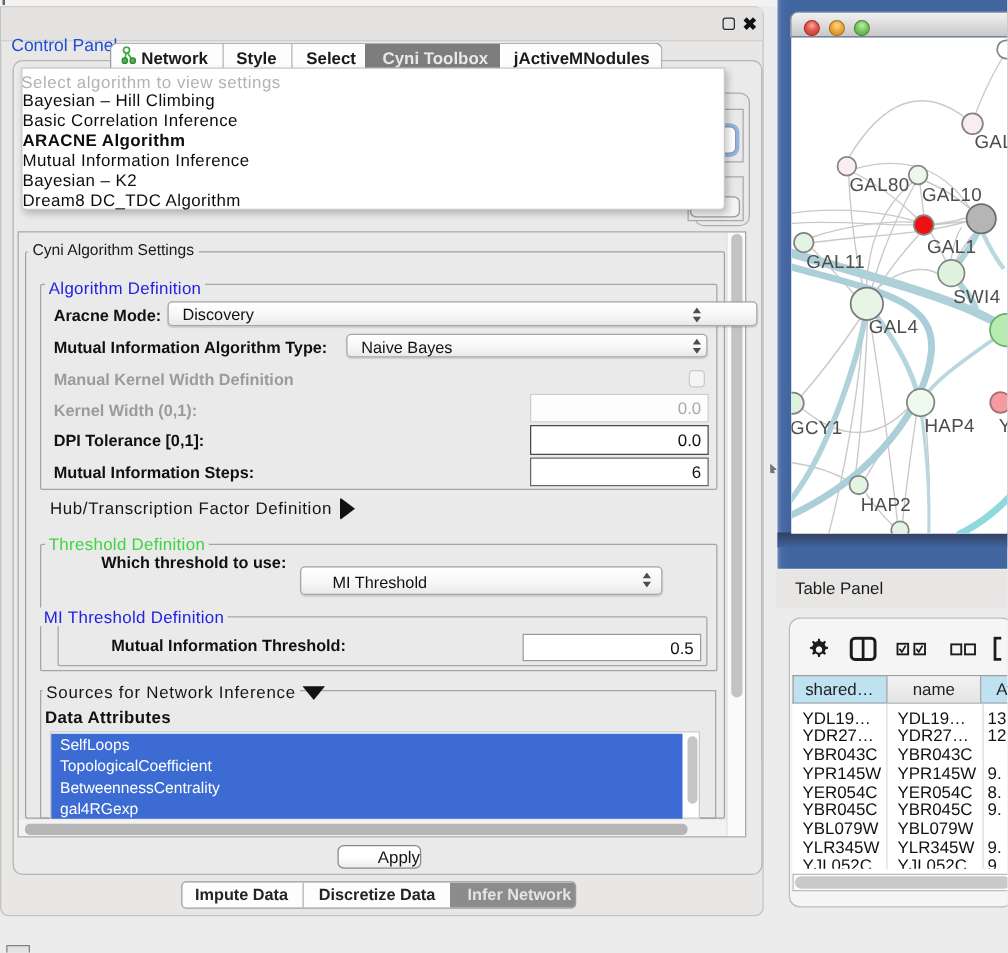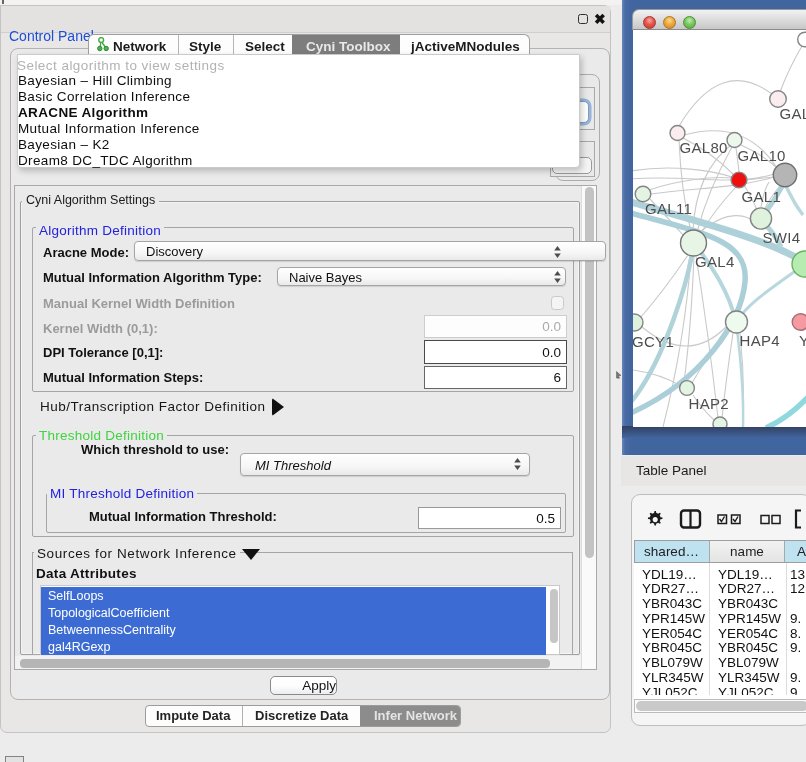--- a/index.html
+++ b/index.html
@@ -78,25 +78,25 @@
 <div class="abs" style="left:43px;top:370px;font-size:13px;font-weight:bold;color:#111;">Mutual Information Steps:</div>
 <div class="abs" style="left:424px;top:366px;width:143px;height:23px;background:#fff;border:1px solid #666;font-size:13.5px;color:#111;text-align:right;padding:3px 5px 0 0;">6</div>
 
 <div class="abs" style="left:40px;top:399px;font-size:13.5px;letter-spacing:0.5px;color:#161616;">Hub/Transcription Factor Definition</div>
 <div class="abs" style="left:272px;top:398px;width:0;height:0;border-left:12px solid #111;border-top:9px solid transparent;border-bottom:9px solid transparent;border-radius:2px;"></div>
 
 <div class="abs" style="left:32px;top:435px;width:542px;height:102px;border:1px solid #a5a5a5;border-radius:2px;"></div>
 <div class="abs" style="left:36px;top:428px;background:#eaeaea;padding:0 3px;font-size:13.5px;letter-spacing:0.25px;color:#3ed43e;">Threshold Definition</div>
 <div class="abs" style="left:81px;top:442px;font-size:13px;font-weight:bold;color:#111;">Which threshold to use:</div>
 <div class="abs combo" style="left:240px;top:452.5px;width:290px;height:23px;">
-  <span style="position:absolute;left:14px;top:4px;font-size:13px;color:#111;font-style:italic;">MI Threshold</span>
+  <span style="position:absolute;left:25px;top:4px;font-size:13px;color:#111;">MI Threshold</span>
 </div>
 
 <div class="abs" style="left:46px;top:493px;width:520px;height:40px;border:1px solid #a5a5a5;border-radius:2px;"></div>
-<div class="abs" style="left:47px;top:486px;background:#eaeaea;padding:0 3px;font-size:13.5px;letter-spacing:0.25px;color:#2222e0;">MI Threshold Definition</div>
+<div class="abs" style="left:32px;top:486px;background:#eaeaea;padding:0 3px;font-size:13.5px;letter-spacing:0.25px;color:#2222e0;">MI Threshold Definition</div>
 <div class="abs" style="left:57px;top:509px;font-size:13px;font-weight:bold;color:#111;margin-left:32px;">Mutual Information Threshold:</div>
 <div class="abs" style="left:418px;top:506.5px;width:143px;height:22px;background:#fff;border:1px solid #999;font-size:13.5px;color:#111;text-align:right;padding:3px 5px 0 0;">0.5</div>
 
 <div class="abs" style="left:32px;top:552px;width:541px;height:103px;border:1px solid #a5a5a5;"></div>
 <div class="abs" style="left:34px;top:546px;background:#eaeaea;padding:0 3px;font-size:13.5px;letter-spacing:0.6px;color:#161616;">Sources for Network Inference</div>
 <div class="abs" style="left:242px;top:549px;width:0;height:0;border-top:11px solid #111;border-left:9.5px solid transparent;border-right:9.5px solid transparent;"></div>
 <div class="abs" style="left:36px;top:566px;font-size:13.5px;letter-spacing:0.3px;font-weight:bold;color:#111;">Data Attributes</div>
 
 <div class="abs" style="left:40px;top:585px;width:520px;height:70px;background:#fff;border:1px solid #c9c9c9;"></div>
 <div class="abs" style="left:41px;top:586.5px;width:505px;height:68px;background:#3c6cd3;"></div>

